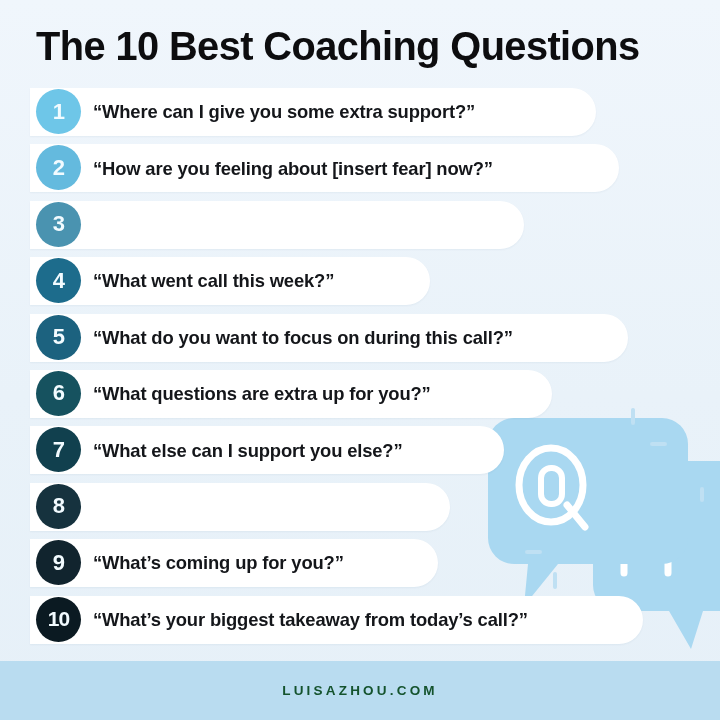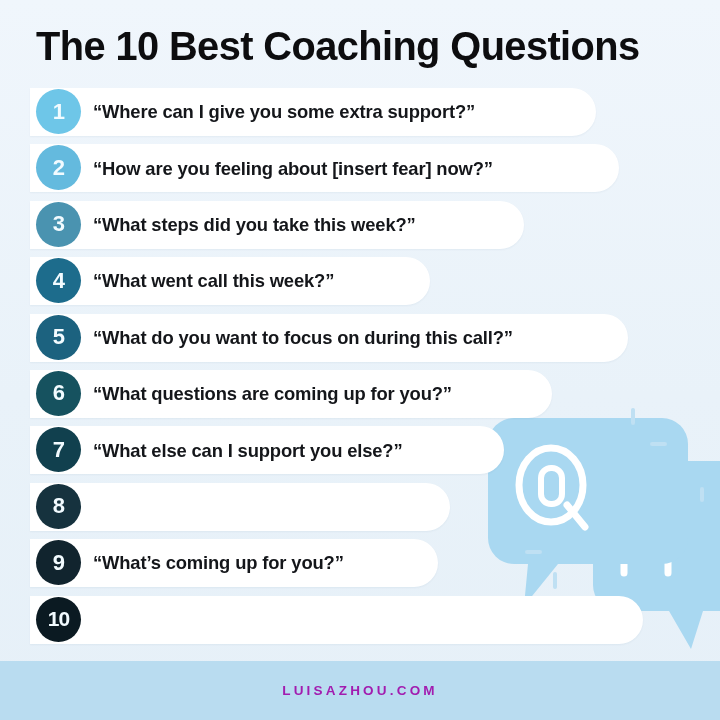--- a/index.html
+++ b/index.html
@@ -118,21 +118,21 @@
     display: flex;
     align-items: center;
     justify-content: center;
     z-index: 4;
   }
 
   #footer-text {
     font-size: 13.5px;
     font-weight: 700;
     letter-spacing: 3.2px;
-    color: #a21caf;
+    color: #14532d;
   }
 </style>
 </head>
 <body>
 
 <div id="poster">
 
   <svg id="decor" viewBox="0 0 720 720" xmlns="http://www.w3.org/2000/svg" aria-hidden="true">
 
     <g>
@@ -169,39 +169,38 @@
 
     <div class="row">
       <div class="pill" style="width: 589px;"></div>
       <div class="num" style="background: rgb(100, 186, 222);">2</div>
       <div class="qtext">“How are you feeling about [insert fear] now?”</div>
     </div>
 
     <div class="row">
       <div class="pill" style="width: 494px;"></div>
       <div class="num" style="background: rgb(74, 147, 176);">3</div>
-      <div class="qtext">“What steps did you take this week?”</div>
     </div>
 
     <div class="row">
       <div class="pill" style="width: 400px;"></div>
       <div class="num" style="background: rgb(29, 108, 140);">4</div>
       <div class="qtext">“What went call this week?”</div>
     </div>
 
     <div class="row">
       <div class="pill" style="width: 598px;"></div>
       <div class="num" style="background: rgb(28, 98, 127);">5</div>
       <div class="qtext">“What do you want to focus on during this call?”</div>
     </div>
 
     <div class="row">
       <div class="pill" style="width: 522px;"></div>
       <div class="num" style="background: rgb(22, 82, 95);">6</div>
-      <div class="qtext">“What questions are coming up for you?”</div>
+      <div class="qtext">“What questions are extra up for you?”</div>
     </div>
 
     <div class="row">
       <div class="pill" style="width: 474px;"></div>
       <div class="num" style="background: rgb(17, 64, 78);">7</div>
       <div class="qtext">“What else can I support you else?”</div>
     </div>
 
     <div class="row">
       <div class="pill" style="width: 420px;"></div>
@@ -210,20 +209,21 @@
 
     <div class="row">
       <div class="pill" style="width: 408px;"></div>
       <div class="num" style="background: rgb(17, 36, 46);">9</div>
       <div class="qtext">“What’s coming up for you?”</div>
     </div>
 
     <div class="row">
       <div class="pill" style="width: 613px;"></div>
       <div class="num ten" style="background: rgb(11, 26, 34);">10</div>
+      <div class="qtext">“What’s your biggest takeaway from today’s call?”</div>
     </div>
 
   </div>
 
   <div id="footer">
     <span id="footer-text">LUISAZHOU.COM</span>
   </div>
 
 </div>
 

